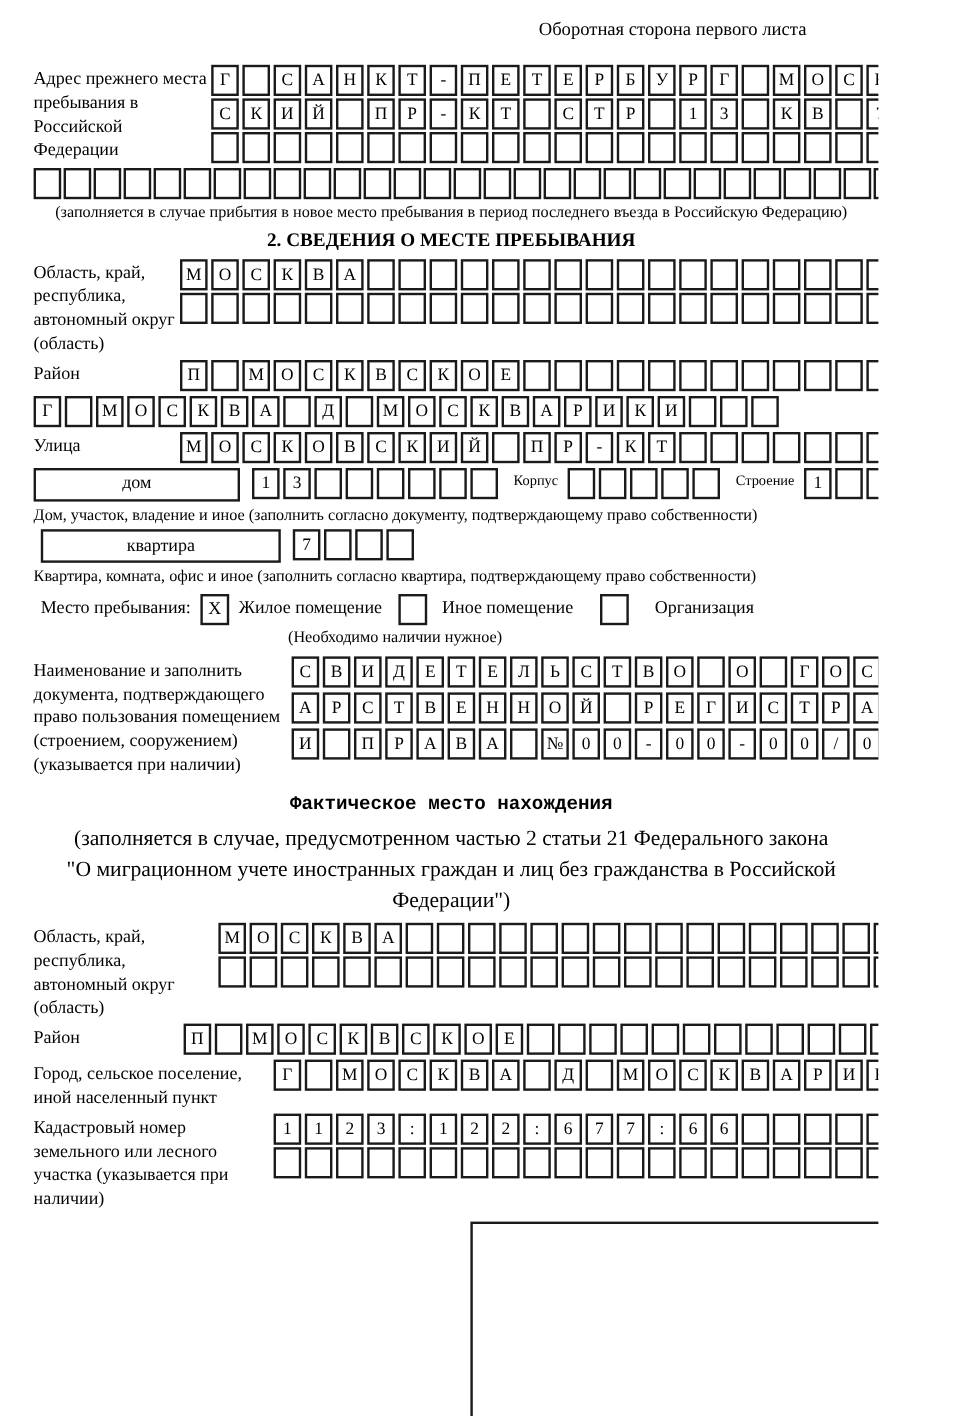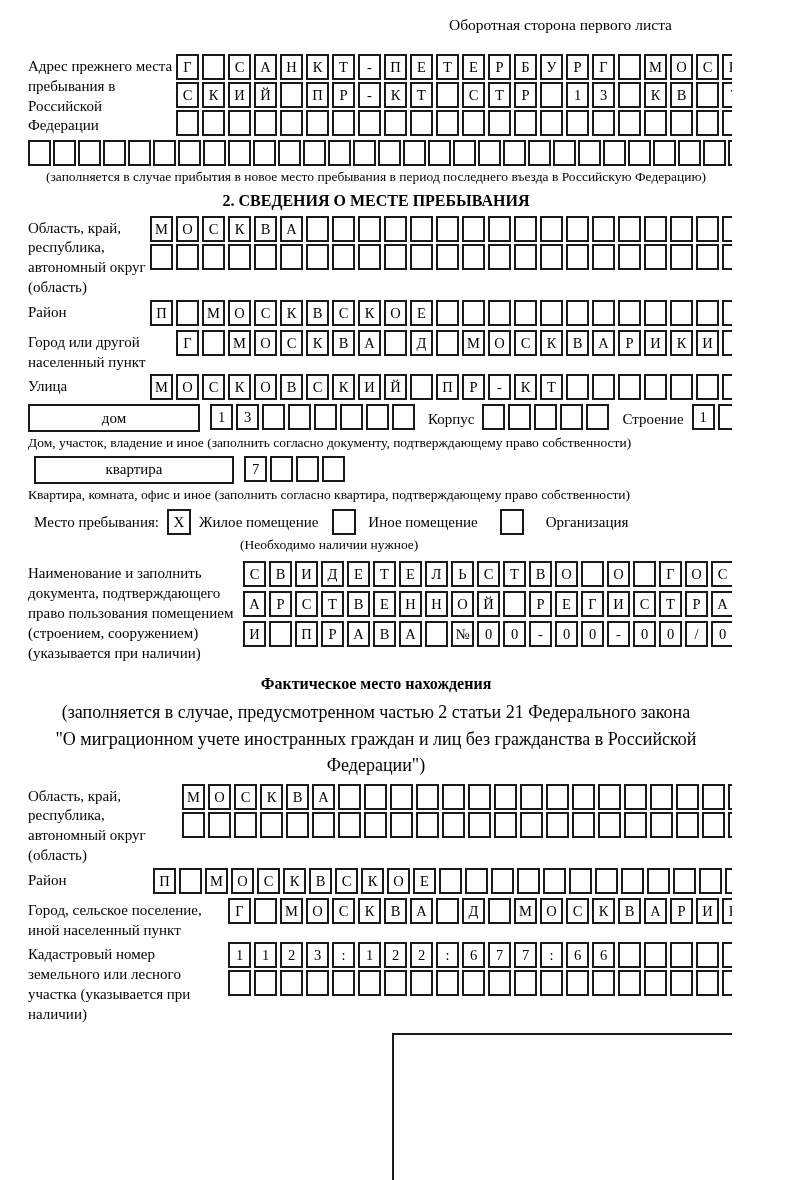--- a/index.html
+++ b/index.html
@@ -23,29 +23,29 @@
   }
   .full .cbox{margin-right:2px;}
   .note{font-size:13.5px;line-height:1.3;}
   .center{text-align:center;}
   .sec-title{font-weight:bold;font-size:16px;text-align:center;margin:6px 0 6px 0;}
   .widebox{
     box-sizing:border-box;border:2px solid #1a1a1a;height:28px;
     display:flex;align-items:center;justify-content:center;
     font-size:15px;flex-shrink:0;
   }
-  .inline-label{font-size:15px;padding:3px 8px 0 10px;flex-shrink:0;}
-  .house-row{display:flex;align-items:center;margin:0 0 2px 0;}
+  .inline-label{font-size:12px;padding:3px 8px 0 10px;flex-shrink:0;}
+  .house-row{display:flex;align-items:flex-start;margin:0 0 2px 0;}
   .stay-row{display:flex;align-items:center;margin:6px 0 0 6px;font-size:15px;}
   .checkbox{
     box-sizing:border-box;width:24px;height:26px;border:2px solid #1a1a1a;
     text-align:center;font-size:15px;line-height:22px;flex-shrink:0;
   }
   .subnote{font-size:13.5px;margin:2px 0 8px 212px;}
-  .fact-title{font-weight:bold;font-size:16px;text-align:center;margin:12px 0 6px 0;}
+  .fact-title{font-weight:bold;font-size:16px;text-align:center;margin:12px 0 6px 0;font-family:Liberation Mono, monospace;}
   .fact-note{font-size:18px;text-align:center;line-height:1.45;}
   .stamp-box{
     box-sizing:border-box;border:2px solid #1a1a1a;width:346px;height:170px;
     margin:8px 0 6px 364px;background:#fff;
   }
   .stamp-caption{
     width:452px;margin-left:312px;text-align:center;
     font-weight:bold;font-size:14.5px;line-height:1.32;
   }
   .mb4{margin-bottom:4px;} .mb6{margin-bottom:6px;}
@@ -258,21 +258,20 @@
         <span class="cbox"></span>
         <span class="cbox"></span>
         <span class="cbox"></span>
         <span class="cbox"></span>
         <span class="cbox"></span>
         <span class="cbox"></span>
       </div>
   </div>
 
   <div class="frow">
-    <div class="flabel w148">Город или другой населенный пункт</div>
     <div class="box-row">
         <span class="cbox">Г</span>
         <span class="cbox"></span>
         <span class="cbox">М</span>
         <span class="cbox">О</span>
         <span class="cbox">С</span>
         <span class="cbox">К</span>
         <span class="cbox">В</span>
         <span class="cbox">А</span>
         <span class="cbox"></span>

